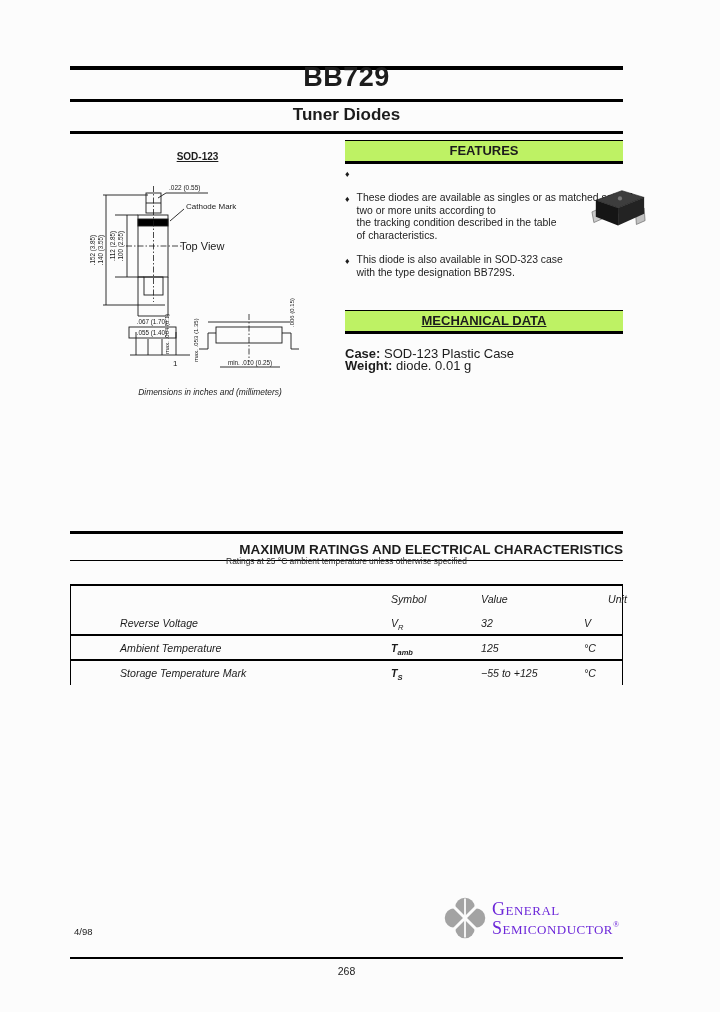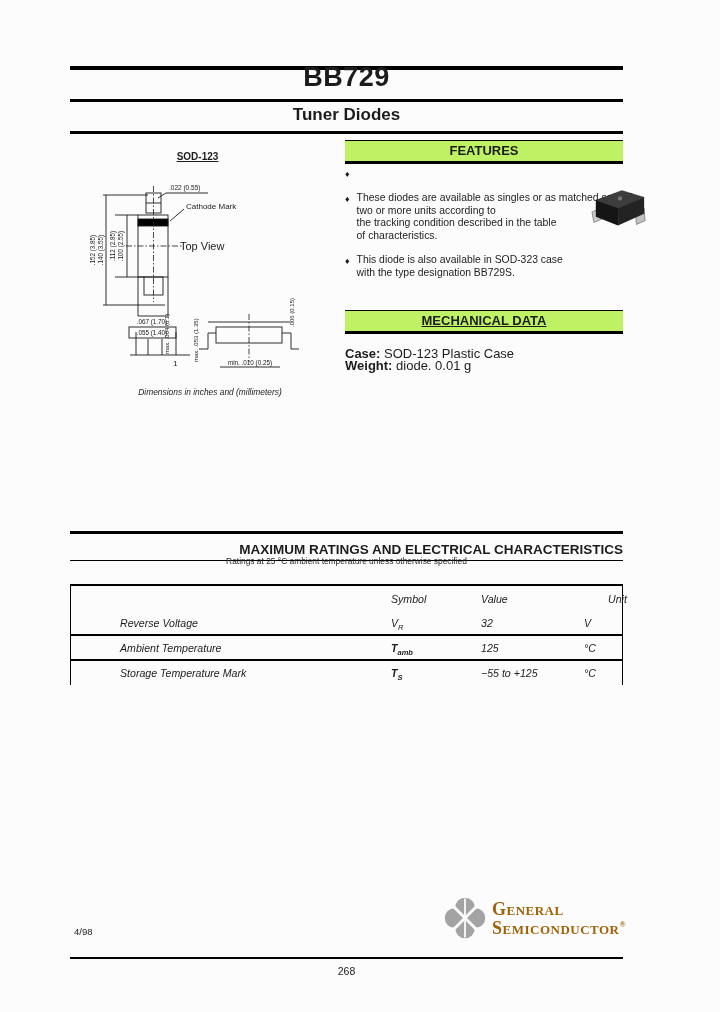--- a/index.html
+++ b/index.html
@@ -25,21 +25,21 @@
   .c-symbol{left:320px;}
   .c-value{left:410px;}
   .c-unit{left:513px;}
   .rsep{position:absolute;left:0;width:100%;height:2px;background:#000;}
   sub.sym{font-size:7.5px;}
   .caption{position:absolute;left:95px;top:387px;width:230px;text-align:center;font-style:italic;font-size:8.4px;color:#222;}
   .footer-date{position:absolute;left:74px;top:926px;font-size:9.5px;}
   .footer-rule{position:absolute;left:70px;top:957px;width:553px;height:2px;background:#000;}
   .page-number{position:absolute;left:70px;top:965px;width:553px;text-align:center;font-size:10.5px;}
   .logo{position:absolute;left:444px;top:897px;display:flex;align-items:center;gap:6px;}
-  .logo-text{font-family:"Liberation Serif",serif;font-weight:bold;font-variant:small-caps;color:#a16207;font-size:18px;line-height:16px;letter-spacing:0.5px;}
+  .logo-text{font-family:"Liberation Serif",serif;font-weight:normal;font-variant:small-caps;color:#6d28d9;font-size:18px;line-height:16px;letter-spacing:0.5px;}
   .logo-text .reg{font-size:8px;vertical-align:super;letter-spacing:0;}
   svg text{font-family:"Liberation Sans",sans-serif;fill:#1a1a1a;}
   .drawing{position:absolute;left:70px;top:172px;width:270px;height:210px;}
   .pkg3d{position:absolute;left:590px;top:184px;width:58px;height:52px;}
 </style>
 </head>
 <body>
 
 <div class="page">
 

